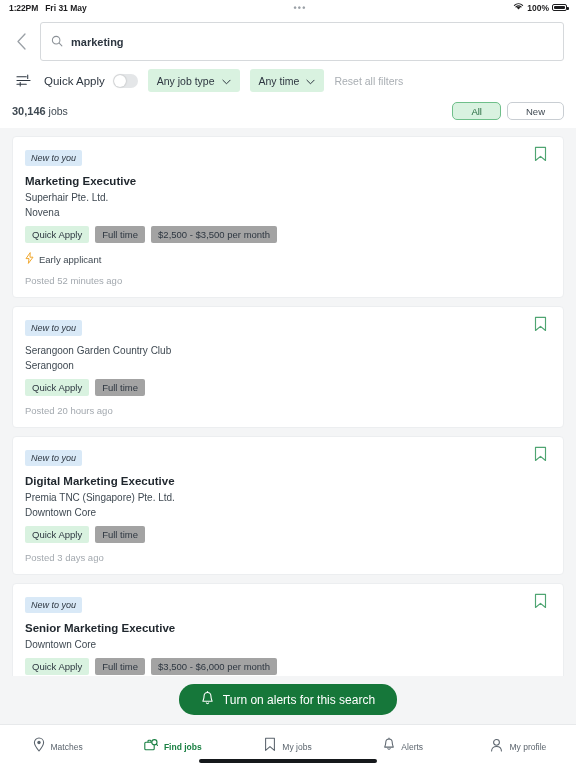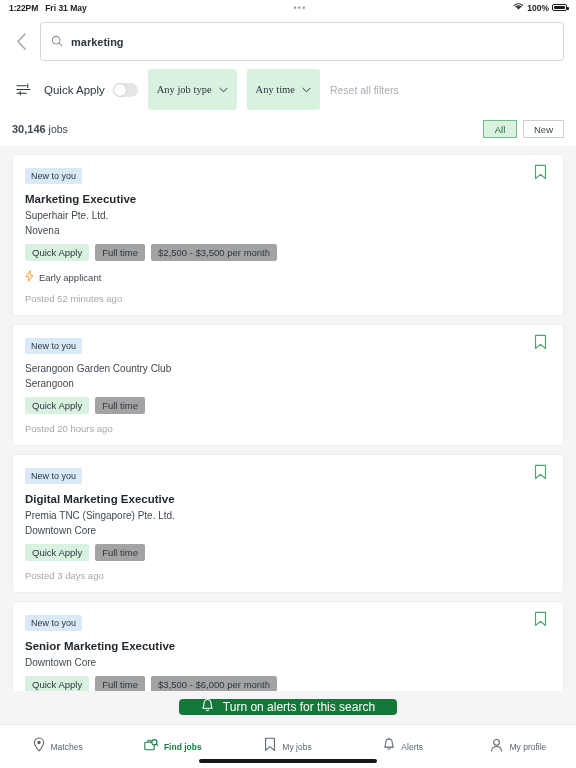--- a/index.html
+++ b/index.html
@@ -132,29 +132,28 @@
     position: absolute;
     left: 1px; top: 1px;
     width: 12px; height: 12px;
     border-radius: 50%;
     background: #ffffff;
     box-shadow: 0 0 2px rgba(0,0,0,.28);
   }
   .pill-select {
     background: #d9f2e0;
     border-radius: 3px;
-    height: 41px;
+    height: 23px;
     padding: 0 9px;
     display: flex;
     align-items: center;
     gap: 7px;
     font-size: 10.5px;
     color: #2d3640;
     cursor: pointer;
-    font-family: Liberation Serif, serif;
   }
   .reset-filters {
     font-size: 10.5px;
     color: #a9aeb3;
     cursor: pointer;
   }
 
   
   .countrow {
     background: #ffffff;
@@ -162,22 +161,22 @@
     display: flex;
     align-items: center;
     justify-content: space-between;
   }
   .count-text { font-size: 10.5px; color: #3f4952; }
   .count-text b { font-weight: bold; font-size: 11px; }
   .seg-group { display: flex; gap: 6px; }
   .seg {
     height: 18px;
     min-width: 34px;
-    padding: 0 10px;
-    border-radius: 0;
+    padding: 0 18px;
+    border-radius: 5px;
     border: 1px solid #c9ced3;
     display: flex;
     align-items: center;
     justify-content: center;
     font-size: 9.5px;
     color: #3f4952;
     background: #fff;
     cursor: pointer;
   }
   .seg.active {
@@ -202,20 +201,21 @@
     cursor: pointer;
   }
   .badge-new {
     display: inline-block;
     background: #d9e9f7;
     color: #2d3640;
     font-size: 9px;
     padding: 3px 6px;
     border-radius: 2px;
     margin-bottom: 9px;
+    font-style: italic;
   }
   .bookmark-btn {
     position: absolute;
     top: 9px; right: 11px;
     width: 18px; height: 18px;
     cursor: pointer;
   }
   .job-title {
     font-size: 11.5px;
     font-weight: bold;
@@ -257,24 +257,24 @@
     background: #f4f5f6;
     padding: 8px 12px 9px 12px;
     display: flex;
     justify-content: center;
     flex: 0 0 auto;
   }
   .cta-btn {
     background: #16773a;
     color: #fff;
     border: none;
-    border-radius: 4px;
+    border-radius: 15px;
     font-family: inherit;
     font-size: 12px;
-    height: 16px;
+    height: 31px;
     padding: 0 22px;
     display: flex;
     align-items: center;
     gap: 9px;
     cursor: pointer;
   }
 
   
   .tabbar {
     background: #ffffff;

